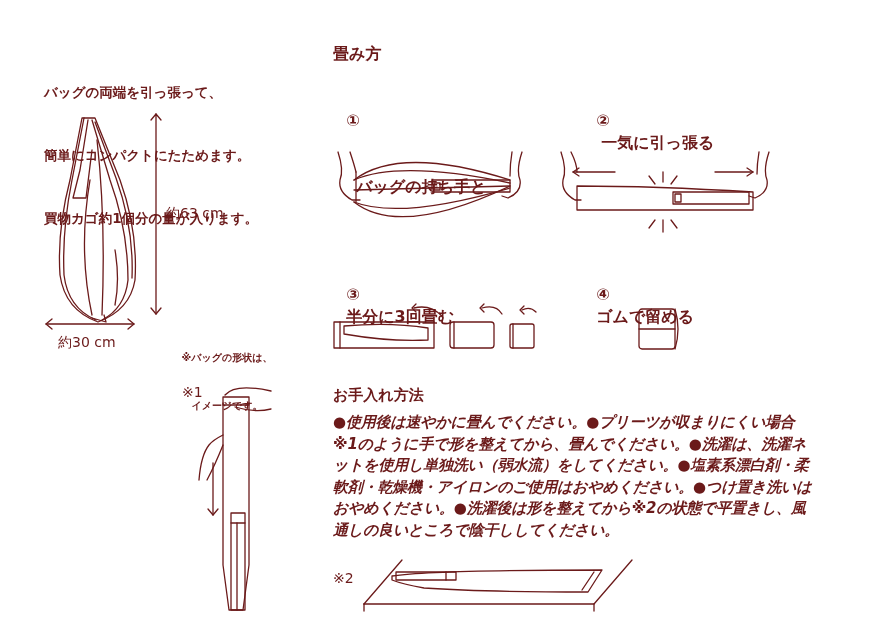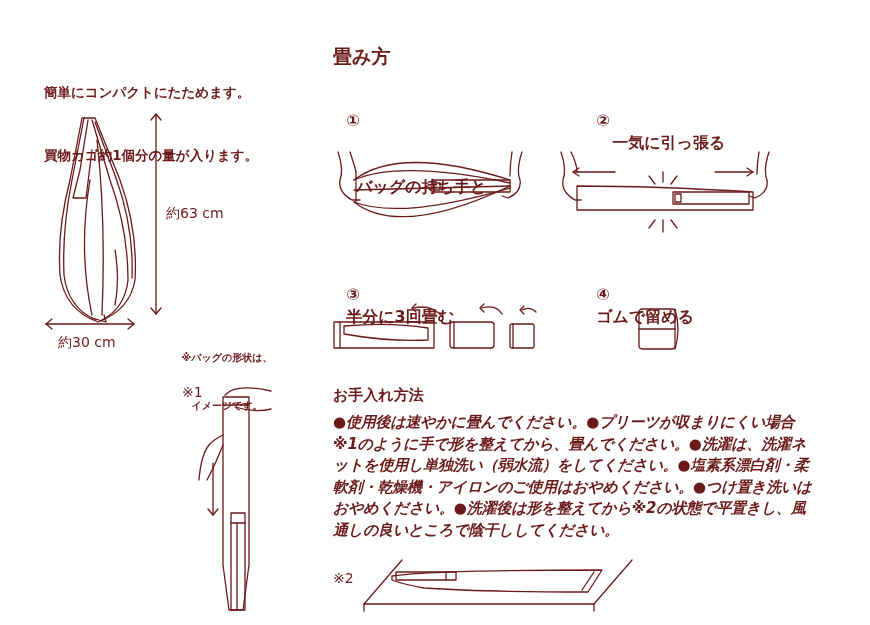--- a/index.html
+++ b/index.html
@@ -1,32 +1,33 @@
 <!DOCTYPE html>
 <html><head>
 <meta charset="utf-8">
 <style>
   html, body { margin: 0; padding: 0; background: #ffffff; }
   body { width: 870px; height: 625px; position: relative; overflow: hidden;
          font-family: "DejaVu Sans", "Liberation Sans", sans-serif; color: #6b1a1a; }
   .abs { position: absolute; }
   .txt { font-weight: bold; color: #6b1a1a; white-space: pre; }
   .intro { left: 44px; top: 40px; font-size: 13.5px; line-height: 21px; }
-  .title { font-size: 19px; }
+  .title { font-size: 16px; }
   .step  { font-size: 16px; line-height: 22px; }
   .care  { left: 333px; top: 412px; width: 480px; font-size: 15px; line-height: 21.5px; white-space: normal; letter-spacing: -0.2px; font-style: italic; }
   .small { font-size: 10px; line-height: 16px; text-align: center; }
   .dim   { font-weight: normal; font-size: 14px; }
   svg { position: absolute; overflow: visible; }
   svg * { stroke: #6b1a1a; fill: none; stroke-width: 1.3; stroke-linecap: round; stroke-linejoin: round; }
 </style>
 </head>
 <body>
 
 <div class="abs txt intro">
+  <div>バッグの両端を引っ張って、</div>
   <div>簡単にコンパクトにたためます。</div>
   <div>買物カゴ約1個分の量が入ります。</div>
 </div>
 
 <svg style="left:40px;top:110px;width:110px;height:220px" viewBox="0 0 110 220">
   <path d="M42 8 L55 8 L80 70 Q98 120 95 170 Q90 200 58 212 Q25 200 20 165 Q17 120 30 70 Z"></path>
   <path d="M44 8 L32 70 Q22 120 24 165 Q28 198 56 210"></path>
   <path d="M48 10 L40 60 L33 88 L46 88 L52 40"></path>
   <path d="M52 10 L70 70 Q88 120 88 170 Q85 198 62 210"></path>
   <path d="M55 12 L76 68 Q94 118 92 168"></path>
@@ -59,21 +60,21 @@
 
 <div class="abs txt step" style="left:335px;top:88px">
   <span>①</span>
   <span style="display:inline-block;vertical-align:top;margin-left:10px">
     <div>バッグの持ち手と</div>
   </span>
 </div>
 
 <div class="abs txt step" style="left:585px;top:88px">
   <span>②</span>
-  <span style="margin-left:16px">一気に引っ張る</span>
+  <span style="margin-left:5px">一気に引っ張る</span>
 </div>
 
 <svg style="left:330px;top:150px;width:200px;height:80px" viewBox="0 0 200 80">
   <path d="M8 2 Q14 20 10 30 Q8 42 22 50 L30 50"></path>
   <path d="M20 2 Q24 14 26 22"></path>
   <path d="M24 30 Q70 -5 180 30"></path>
   <path d="M24 30 Q70 10 180 33"></path>
   <path d="M26 22 L26 52"></path>
   <path d="M24 52 Q70 88 180 36"></path>
   <path d="M24 52 Q70 70 180 38"></path>

